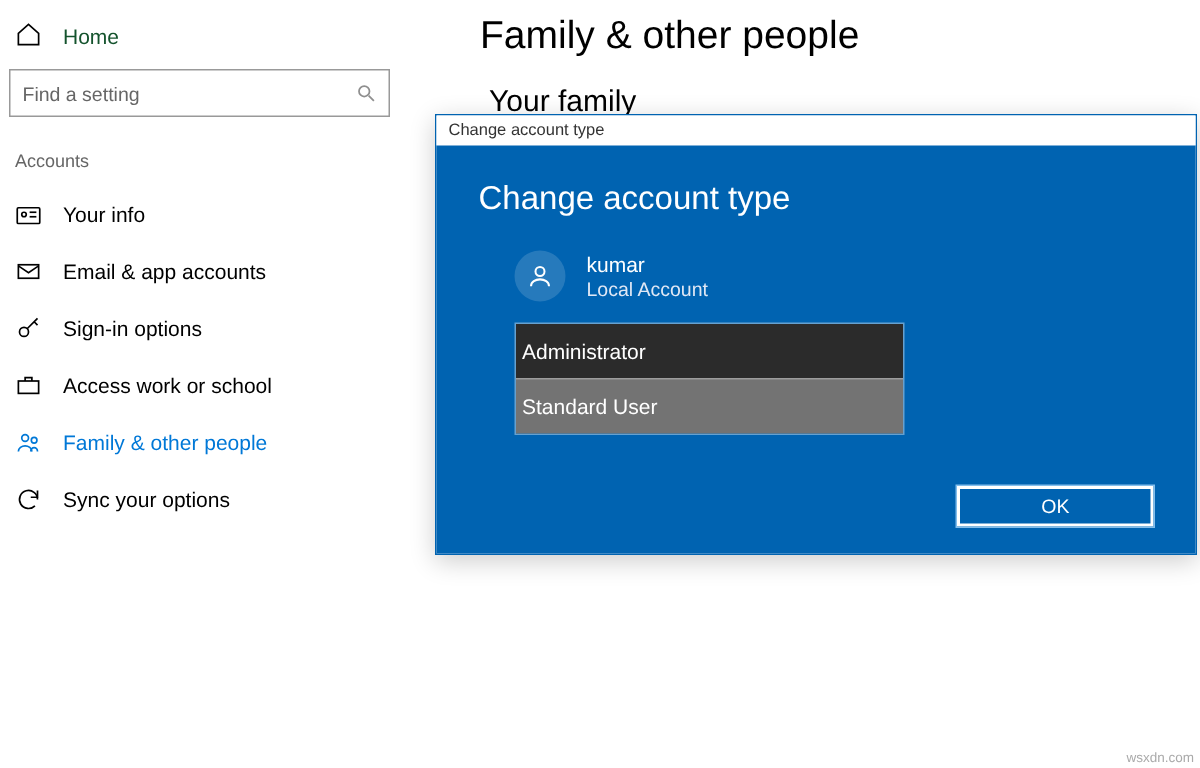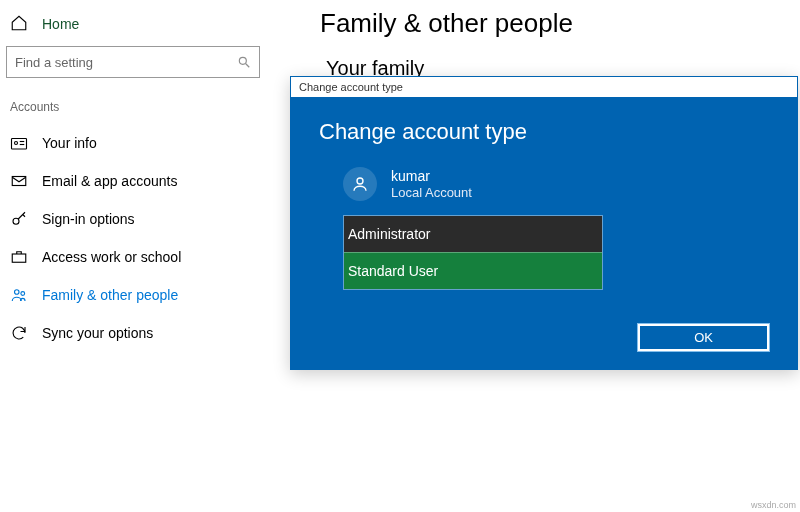--- a/index.html
+++ b/index.html
@@ -39,21 +39,21 @@
   .dialog-body { background: #0063b1; padding: 22px 28px 18px 28px; color: #fff; }
   .dialog-heading { font-size: 22px; font-weight: 300; margin-bottom: 22px; }
   .dialog-user { display: flex; align-items: center; margin: 0 0 14px 24px; }
   .dialog-user .avatar { background: rgba(255,255,255,0.15); }
   .dialog-user .user-name { color: #fff; font-size: 14px; }
   .dialog-user .user-sub  { color: #e0e8f5; font-size: 13px; }
 
   .dropdown { margin: 0 0 0 24px; width: 260px; border: 1px solid rgba(255,255,255,0.4); }
   .dd-opt { padding: 10px 4px; font-size: 14px; cursor: pointer; }
   .dd-opt.admin { background: #2b2b2b; color: #fff; }
-  .dd-opt.std   { background: #15803d; color: #fff; border-top: 1px solid rgba(255,255,255,0.3); }
+  .dd-opt.std   { background: #737373; color: #fff; border-top: 1px solid rgba(255,255,255,0.3); }
 
   .dialog-footer { display: flex; justify-content: flex-end; margin-top: 34px; }
   .ok-btn { background: #0063b1; color: #fff; border: 2px solid #fff; outline: 1px solid #83beec; padding: 4px 54px; font-size: 13px; cursor: pointer; }
 
   .watermark { position: absolute; right: 4px; bottom: 2px; font-size: 9px; color: #aaa; }
 </style>
 </head>
 <body>
 
 <div class="sidebar">

